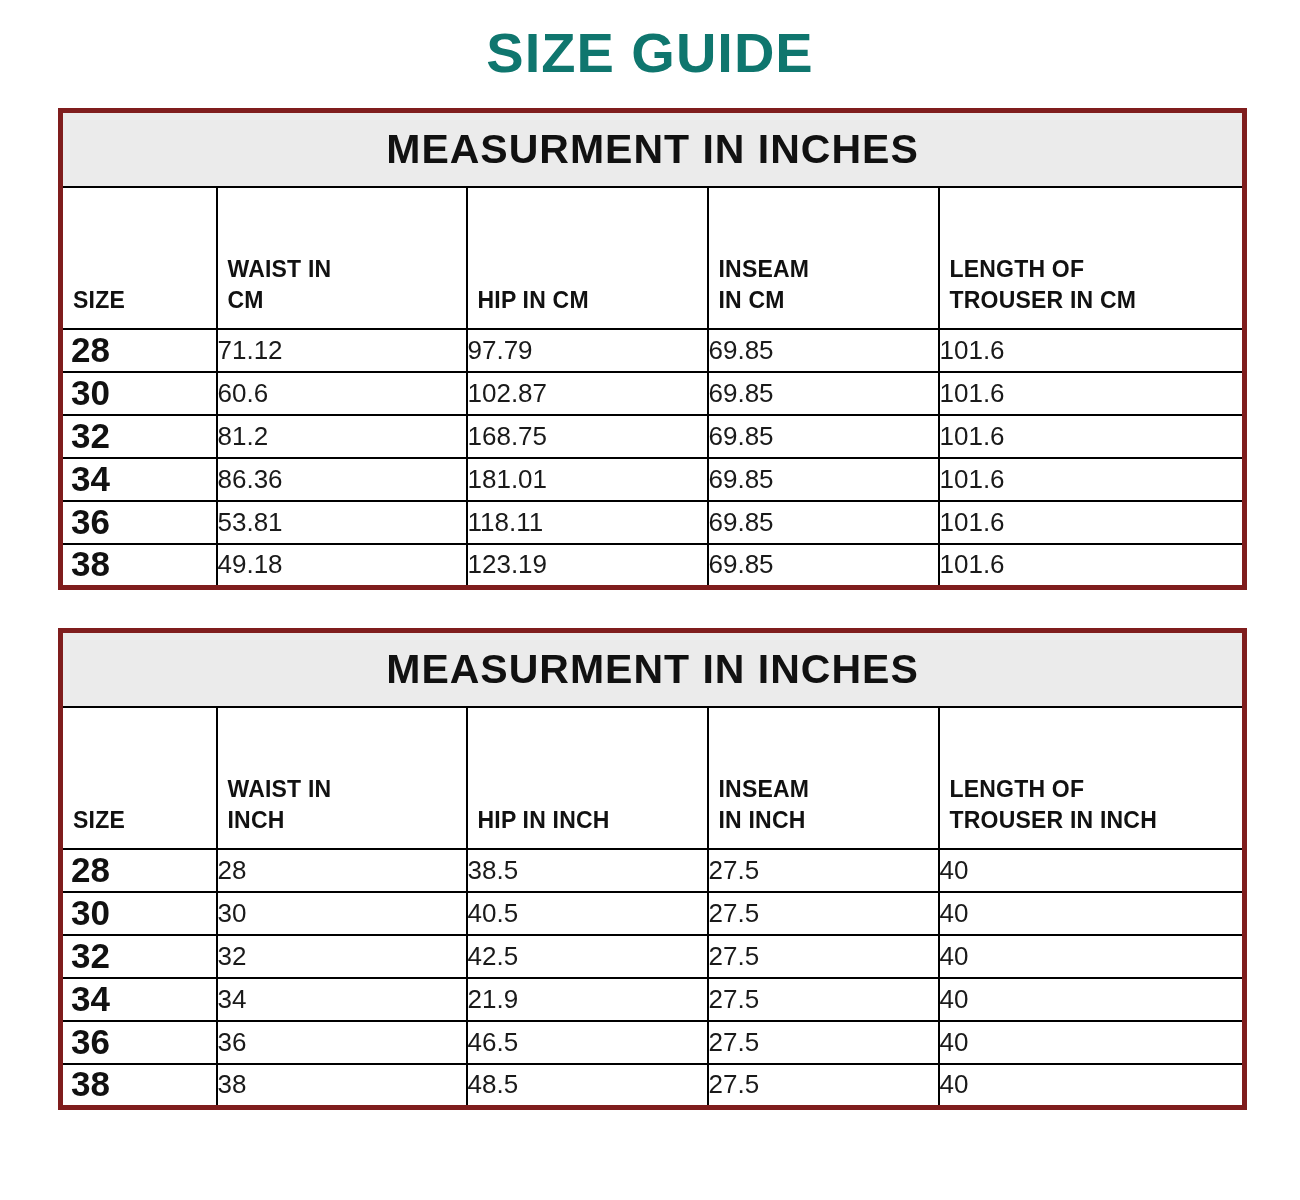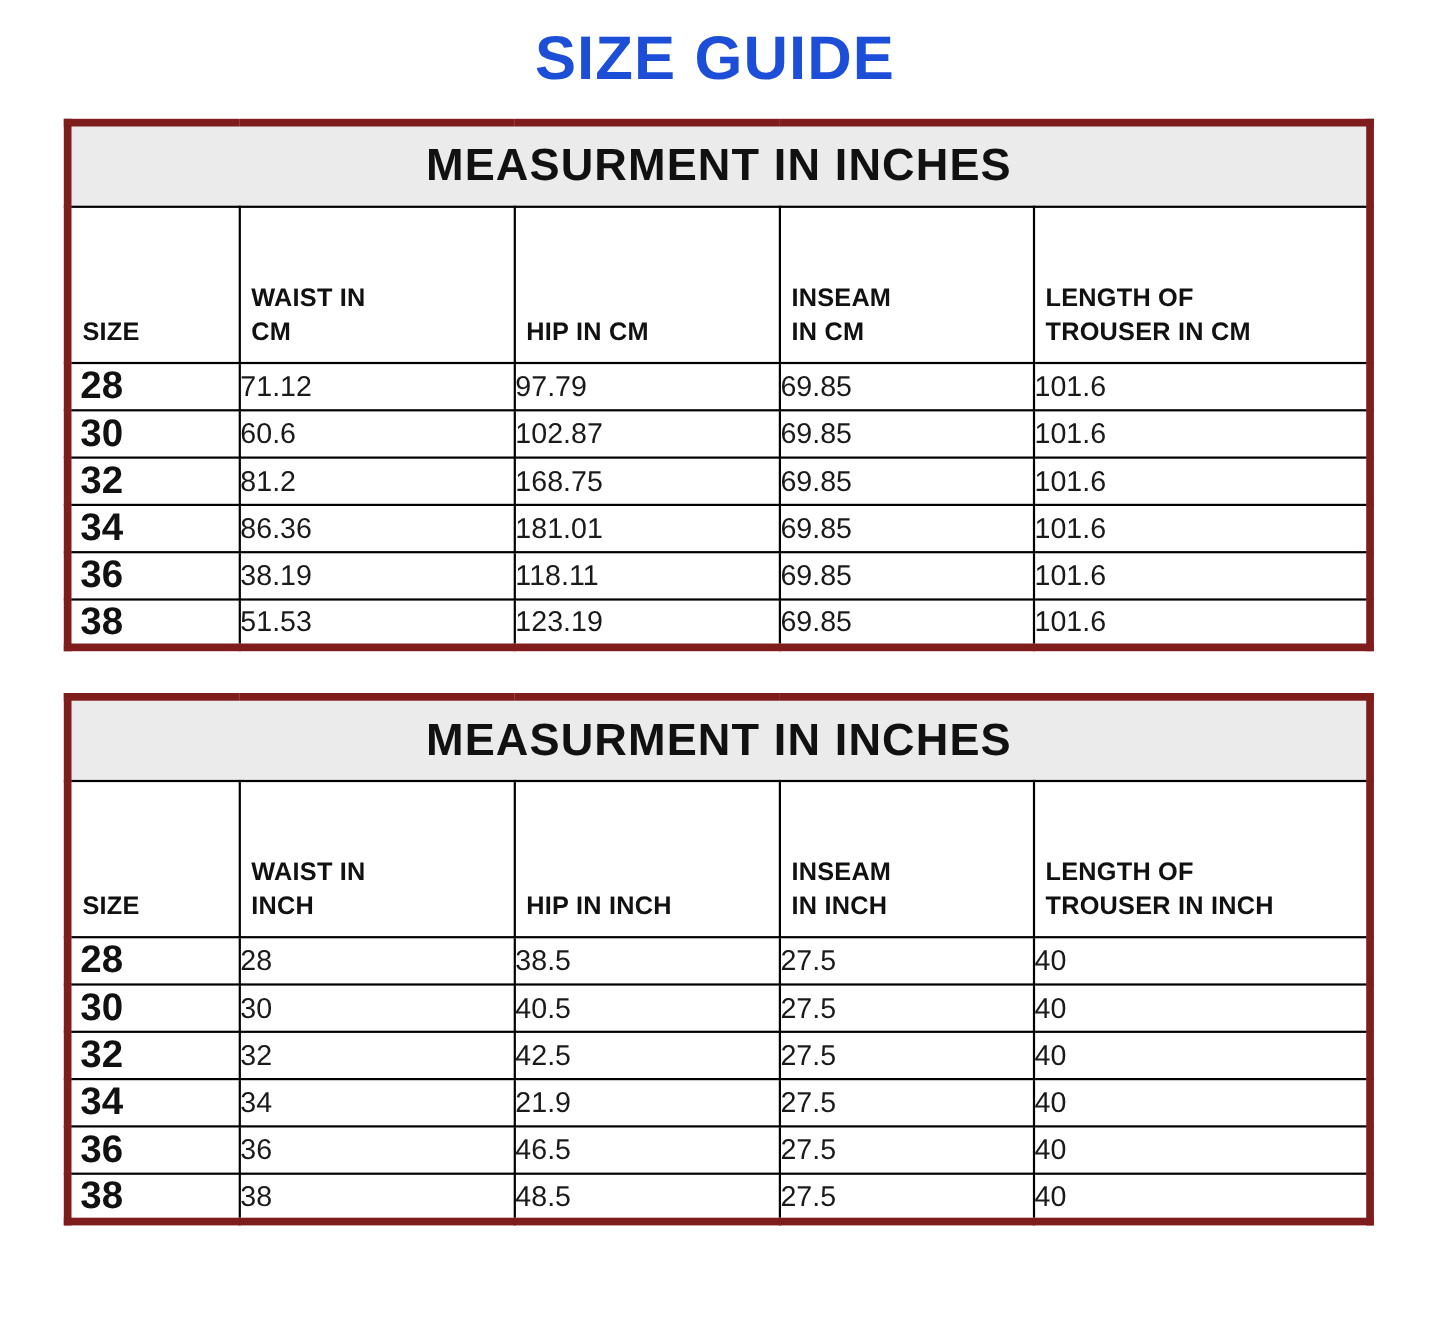--- a/index.html
+++ b/index.html
@@ -17,34 +17,34 @@
     height: 1200px;
     overflow: hidden;
   }
   .page-title {
     margin: 22px 0 0 0;
     text-align: center;
     font-size: 56px;
     font-weight: 800;
     letter-spacing: 1px;
     line-height: 1.1;
-    color: #1d4ed8;
+    color: #0f766e;
   }
   .size-table-wrap {
     width: 1184px;
     margin: 24px auto 0 auto;
   }
   .size-table-wrap.second {
     margin-top: 38px;
   }
   table.size-table {
     border-collapse: collapse;
     table-layout: fixed;
     width: 1184px;
-    border: 7px solid #7f1d1d;
+    border: 5px solid #7f1d1d;
   }
   table.size-table th, table.size-table td {
     border: 2px solid #000000;
   }
   th.band-cell {
     height: 77px;
     background: #ebebeb;
     text-align: center;
     vertical-align: middle;
     font-size: 41px;
@@ -138,28 +138,28 @@
           </tr>
           <tr class="data-row">
             <th class="size-cell">34</th>
             <td class="value-cell">86.36</td>
             <td class="value-cell">181.01</td>
             <td class="value-cell">69.85</td>
             <td class="value-cell">101.6</td>
           </tr>
           <tr class="data-row">
             <th class="size-cell">36</th>
-            <td class="value-cell">38.19</td>
+            <td class="value-cell">53.81</td>
             <td class="value-cell">118.11</td>
             <td class="value-cell">69.85</td>
             <td class="value-cell">101.6</td>
           </tr>
           <tr class="data-row">
             <th class="size-cell">38</th>
-            <td class="value-cell">51.53</td>
+            <td class="value-cell">49.18</td>
             <td class="value-cell">123.19</td>
             <td class="value-cell">69.85</td>
             <td class="value-cell">101.6</td>
           </tr>
         </tbody>
     </table>
   </div>
 
   <div class="size-table-wrap second">
     <table class="size-table">

